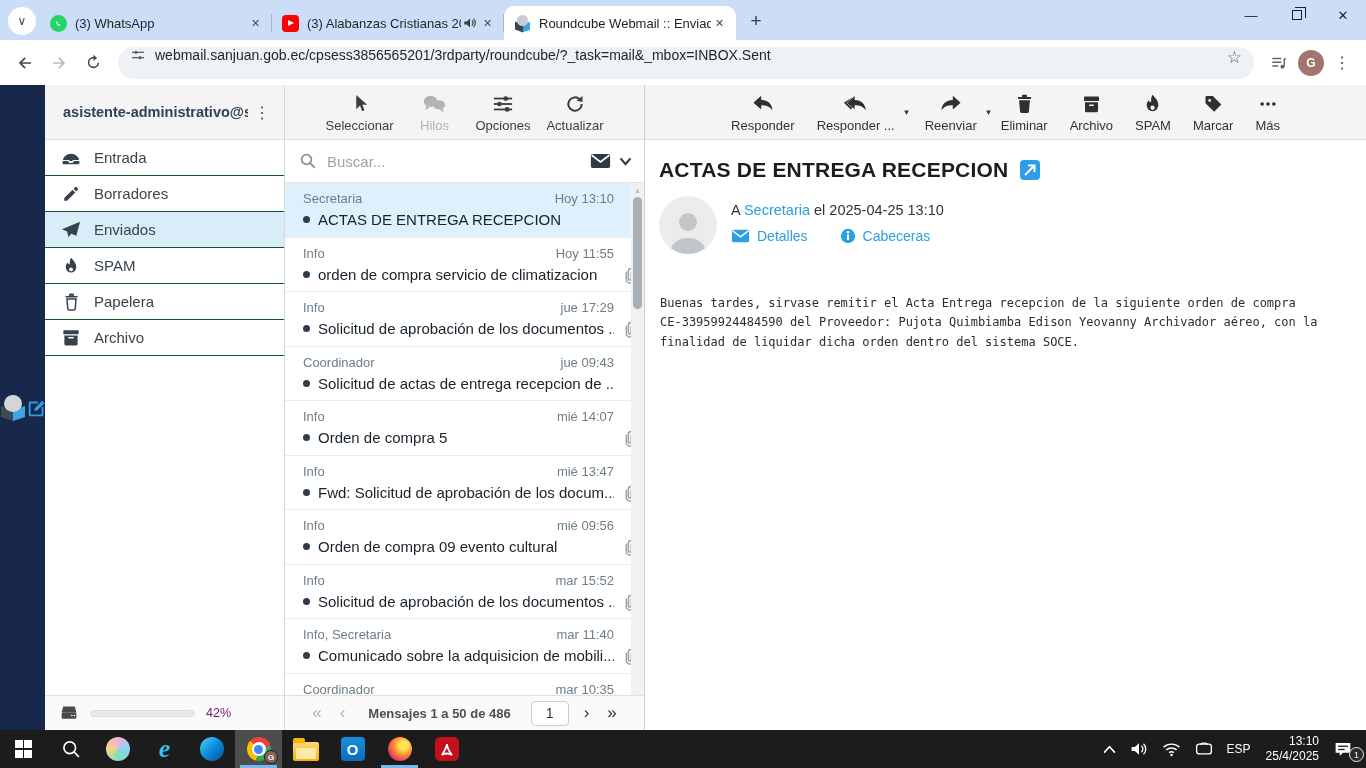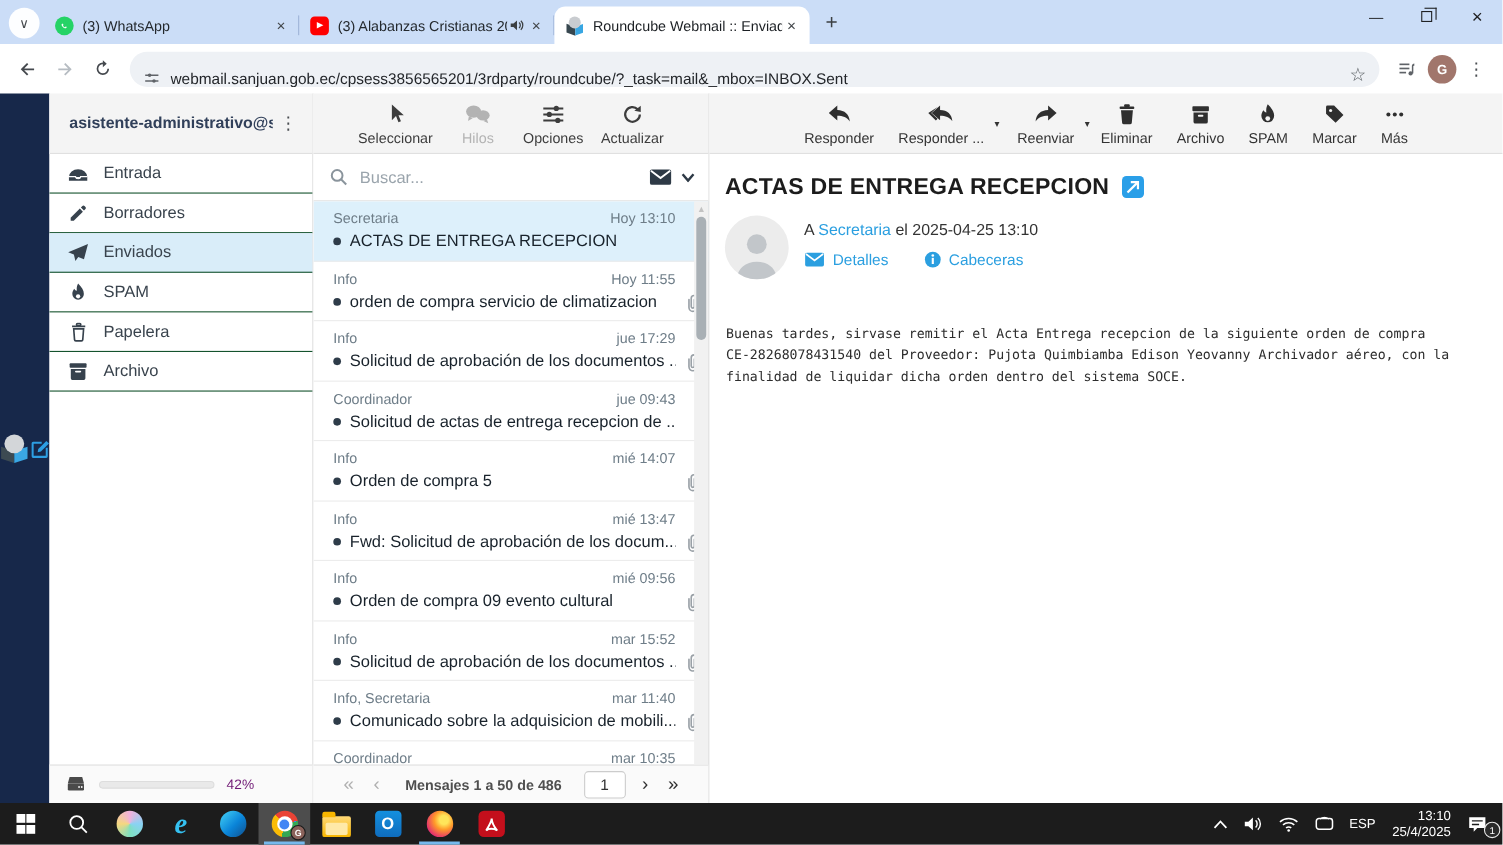--- a/index.html
+++ b/index.html
@@ -25,21 +25,21 @@
   .tab-audio { color:#3c4043; margin:0 2px; flex:0 0 auto; display:flex; }
   .newtab-btn { width:28px; height:28px; margin:0 0 5px 6px; display:flex; align-items:center; justify-content:center; color:#3c4043; font-size:19px; }
   .wincontrols { position:absolute; right:0; top:0; height:30px; display:flex; }
   .winbtn { width:46px; height:30px; display:flex; align-items:center; justify-content:center; color:#202124; font-size:13px; }
   .winbtn .restore { width:10px; height:10px; border:1.2px solid #202124; position:relative; background:#cbddf7; }
   .winbtn .restore::before { content:""; position:absolute; left:1.5px; top:-3.8px; width:10px; height:10px; border:1.2px solid #202124; border-left:none; border-bottom:none; }
 
   .addressbar { height:45px; background:#fff; display:flex; align-items:center; padding:0 10px; gap:4px; flex:0 0 auto; }
   .navbtn { width:30px; height:30px; border-radius:50%; display:flex; align-items:center; justify-content:center; color:#45494e; }
   .navbtn.disabled { color:#b6bcc2; }
-  .urlpill { flex:1; height:32px; background:#eef1f5; border-radius:16px; display:flex; align-items:flex-end; padding:0 6px 0 12px; gap:9px; margin:0 6px; }
+  .urlpill { flex:1; height:32px; background:#eef1f5; border-radius:16px; display:flex; align-items:flex-start; padding:0 6px 0 12px; gap:9px; margin:0 6px; }
   .urltext { flex:1; font-size:14px; color:#23262a; white-space:nowrap; overflow:hidden; }
   .star { color:#5a5f64; font-size:17px; padding:0 6px; }
   .avatar-mini { width:26px; height:26px; border-radius:50%; background:#a1766c; color:#fff; font-size:12px; font-weight:bold; display:flex; align-items:center; justify-content:center; }
   .kebab { color:#4a4e52; font-size:16px; padding:0 6px; }
 
   
   .app { flex:1; display:flex; min-height:0; }
 
   
   .rail { width:45px; background:#17284a; display:flex; flex-direction:row; align-items:center; flex:0 0 auto; }
@@ -721,21 +721,21 @@
                 <svg width="16" height="16" viewBox="0 0 20 20">
                     <circle cx="10" cy="10" r="9" fill="#2b9fe0"></circle>
                     <rect x="8.8" y="8" width="2.4" height="7" fill="#fff"></rect>
                     <circle cx="10" cy="5.4" r="1.5" fill="#fff"></circle>
                   </svg>
                 <span>Cabeceras</span>
               </span>
             </div>
           </div>
         </div>
-        <div class="mailbody">Buenas tardes, sirvase remitir el Acta Entrega recepcion de la siguiente orden de compra CE-28268078431540 del Proveedor: Pujota Quimbiamba Edison Yeovanny Archivador aéreo, con la finalidad de liquidar dicha orden dentro del sistema SOCE.</div>
+        <div class="mailbody">Buenas tardes, sirvase remitir el Acta Entrega recepcion de la siguiente orden de compra CE-33959924484590 del Proveedor: Pujota Quimbiamba Edison Yeovanny Archivador aéreo, con la finalidad de liquidar dicha orden dentro del sistema SOCE.</div>
       </div>
     </div>
   </div>
 
   <div class="taskbar">
     <div class="tb-item">
         <span class="win-logo">
           <span></span>
           <span></span>
           <span></span>

